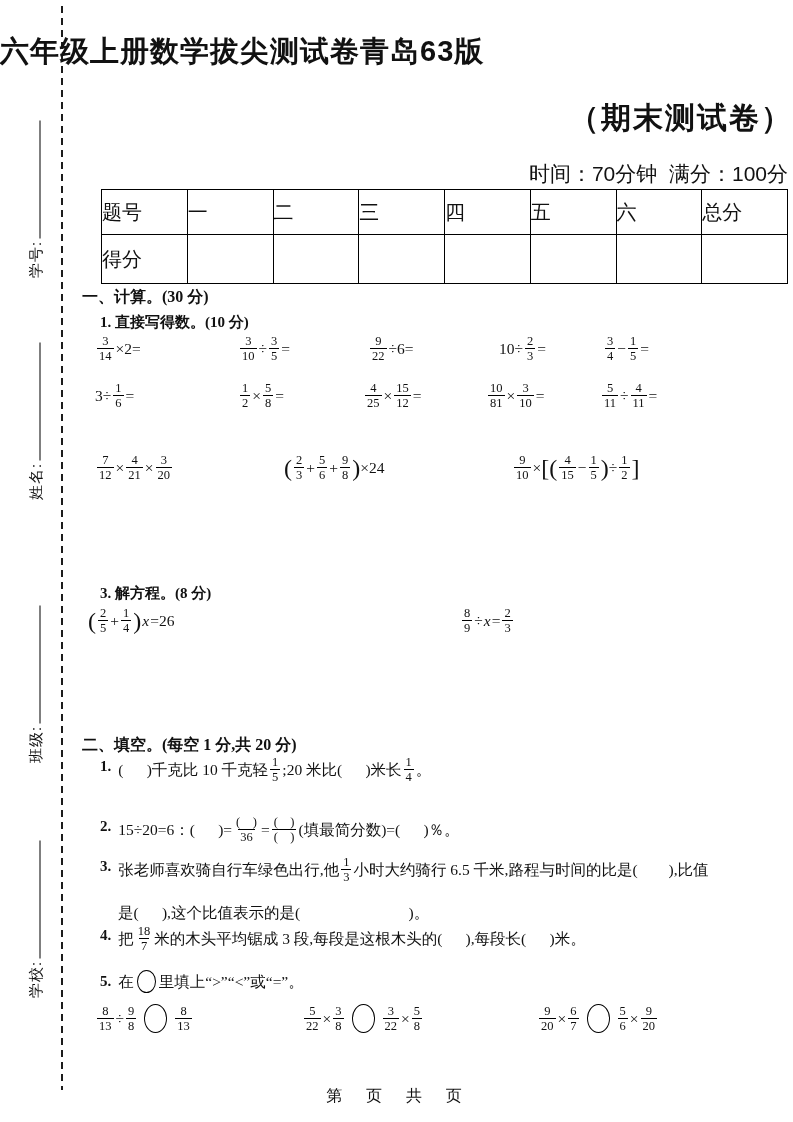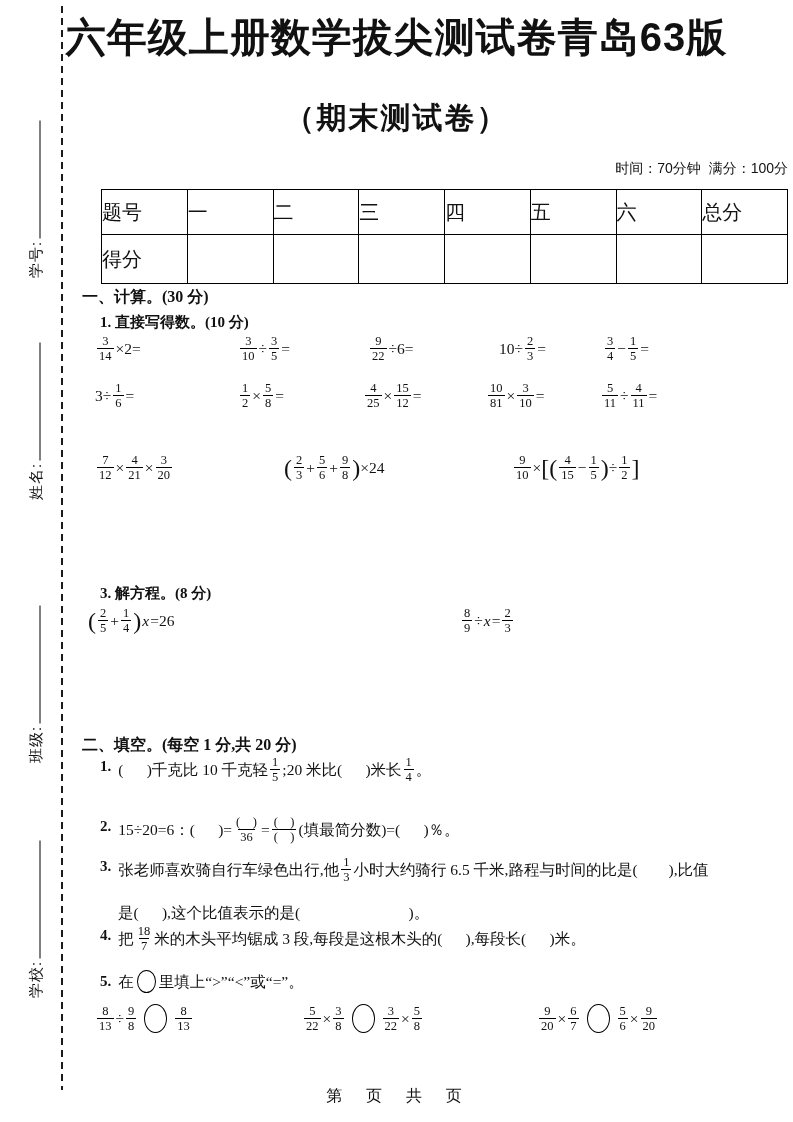--- a/index.html
+++ b/index.html
@@ -22,33 +22,33 @@
     display:flex;align-items:baseline;justify-content:center;gap:2px;
     transform:rotate(-90deg);
     font-family:"Liberation Sans", sans-serif;
     font-size:15px;letter-spacing:1px;white-space:nowrap;
   }
   .side-item .blank{
     display:inline-block;width:118px;border-bottom:1.5px solid #000;height:12px;
   }
   
   .title{
-    position:absolute;top:10px;left:0;width:100%;
-    text-align:center;font-family:"Liberation Sans", sans-serif;
-    font-size:40px;font-weight:900;letter-spacing:1px;white-space:nowrap;
+    position:absolute;top:32px;left:0;width:100%;
+    font-family:"Liberation Sans", sans-serif;
+    font-size:29px;font-weight:900;letter-spacing:1px;white-space:nowrap;
   }
   .subtitle{
     position:absolute;top:98px;left:0;width:100%;
-    text-align:center;font-family:"Liberation Sans", sans-serif;
+    text-align:right;font-family:"Liberation Sans", sans-serif;
     font-size:30px;font-weight:900;letter-spacing:2px;
   }
   .meta{
     position:absolute;top:160px;right:5px;
     font-family:"Liberation Sans", sans-serif;
-    font-size:14px;font-weight:500;white-space:pre;text-align:right;
+    font-size:21px;font-weight:500;white-space:pre;text-align:right;
   }
   
   .score-table{
     position:absolute;left:101px;top:189px;width:687px;
     border-collapse:collapse;table-layout:fixed;
     font-family:"Liberation Sans", sans-serif;font-size:20px;
   }
   .score-table td{
     border:1.6px solid #000;text-align:left;vertical-align:middle;
     height:44px;padding:0;font-weight:500;

